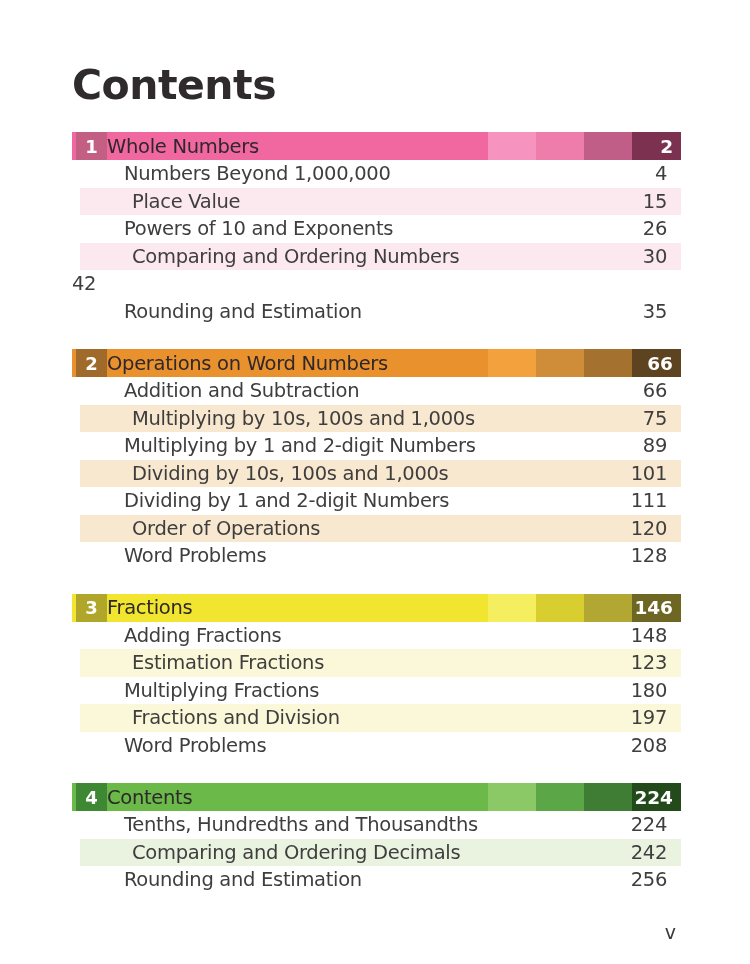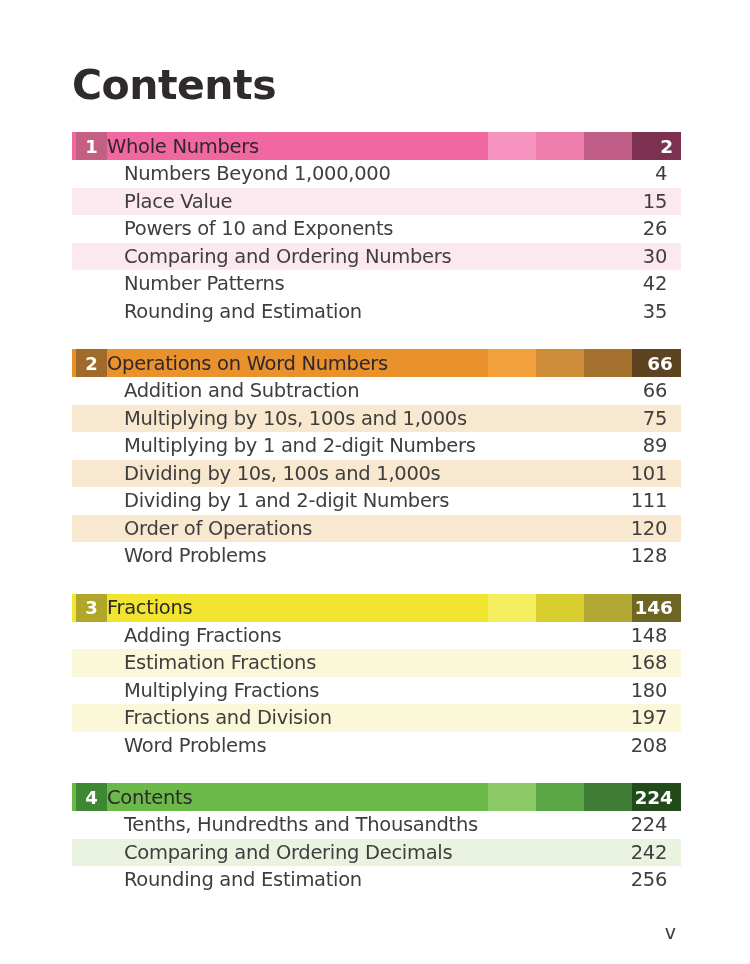--- a/index.html
+++ b/index.html
@@ -68,21 +68,21 @@
     box-sizing: border-box;
   }
   .toc-row {
     display: flex;
     align-items: center;
     height: 27.5px;
     font-size: 19.5px;
     letter-spacing: -0.3px;
     color: #3f3e3e;
   }
-  .toc-row.tinted { background: var(--tint); }
+  .toc-row.tinted { background: var(--tint); margin-left: 8px; }
   .row-label {
     flex: 1;
     padding-left: 52px;
     white-space: nowrap;
     overflow: hidden;
   }
   .row-page { padding-right: 14px; }
   .folio {
     margin-top: 27px;
     text-align: right;
@@ -121,21 +121,20 @@
     <span class="row-label">Powers of 10 and Exponents</span>
     <span class="row-page">26</span>
   </div>
 
   <div class="toc-row tinted">
     <span class="row-label">Comparing and Ordering Numbers</span>
     <span class="row-page">30</span>
   </div>
 
   <div class="toc-row">
-    <span class="row-label">Number Patterns</span>
     <span class="row-page">42</span>
   </div>
 
   <div class="toc-row">
     <span class="row-label">Rounding and Estimation</span>
     <span class="row-page">35</span>
   </div>
 </div>
   </section>
 
@@ -196,21 +195,21 @@
       <span class="seg seg4 chapter-page">146</span>
     </div>
     <div class="rows">
   <div class="toc-row">
     <span class="row-label">Adding Fractions</span>
     <span class="row-page">148</span>
   </div>
 
   <div class="toc-row tinted">
     <span class="row-label">Estimation Fractions</span>
-    <span class="row-page">168</span>
+    <span class="row-page">123</span>
   </div>
 
   <div class="toc-row">
     <span class="row-label">Multiplying Fractions</span>
     <span class="row-page">180</span>
   </div>
 
   <div class="toc-row tinted">
     <span class="row-label">Fractions and Division</span>
     <span class="row-page">197</span>

